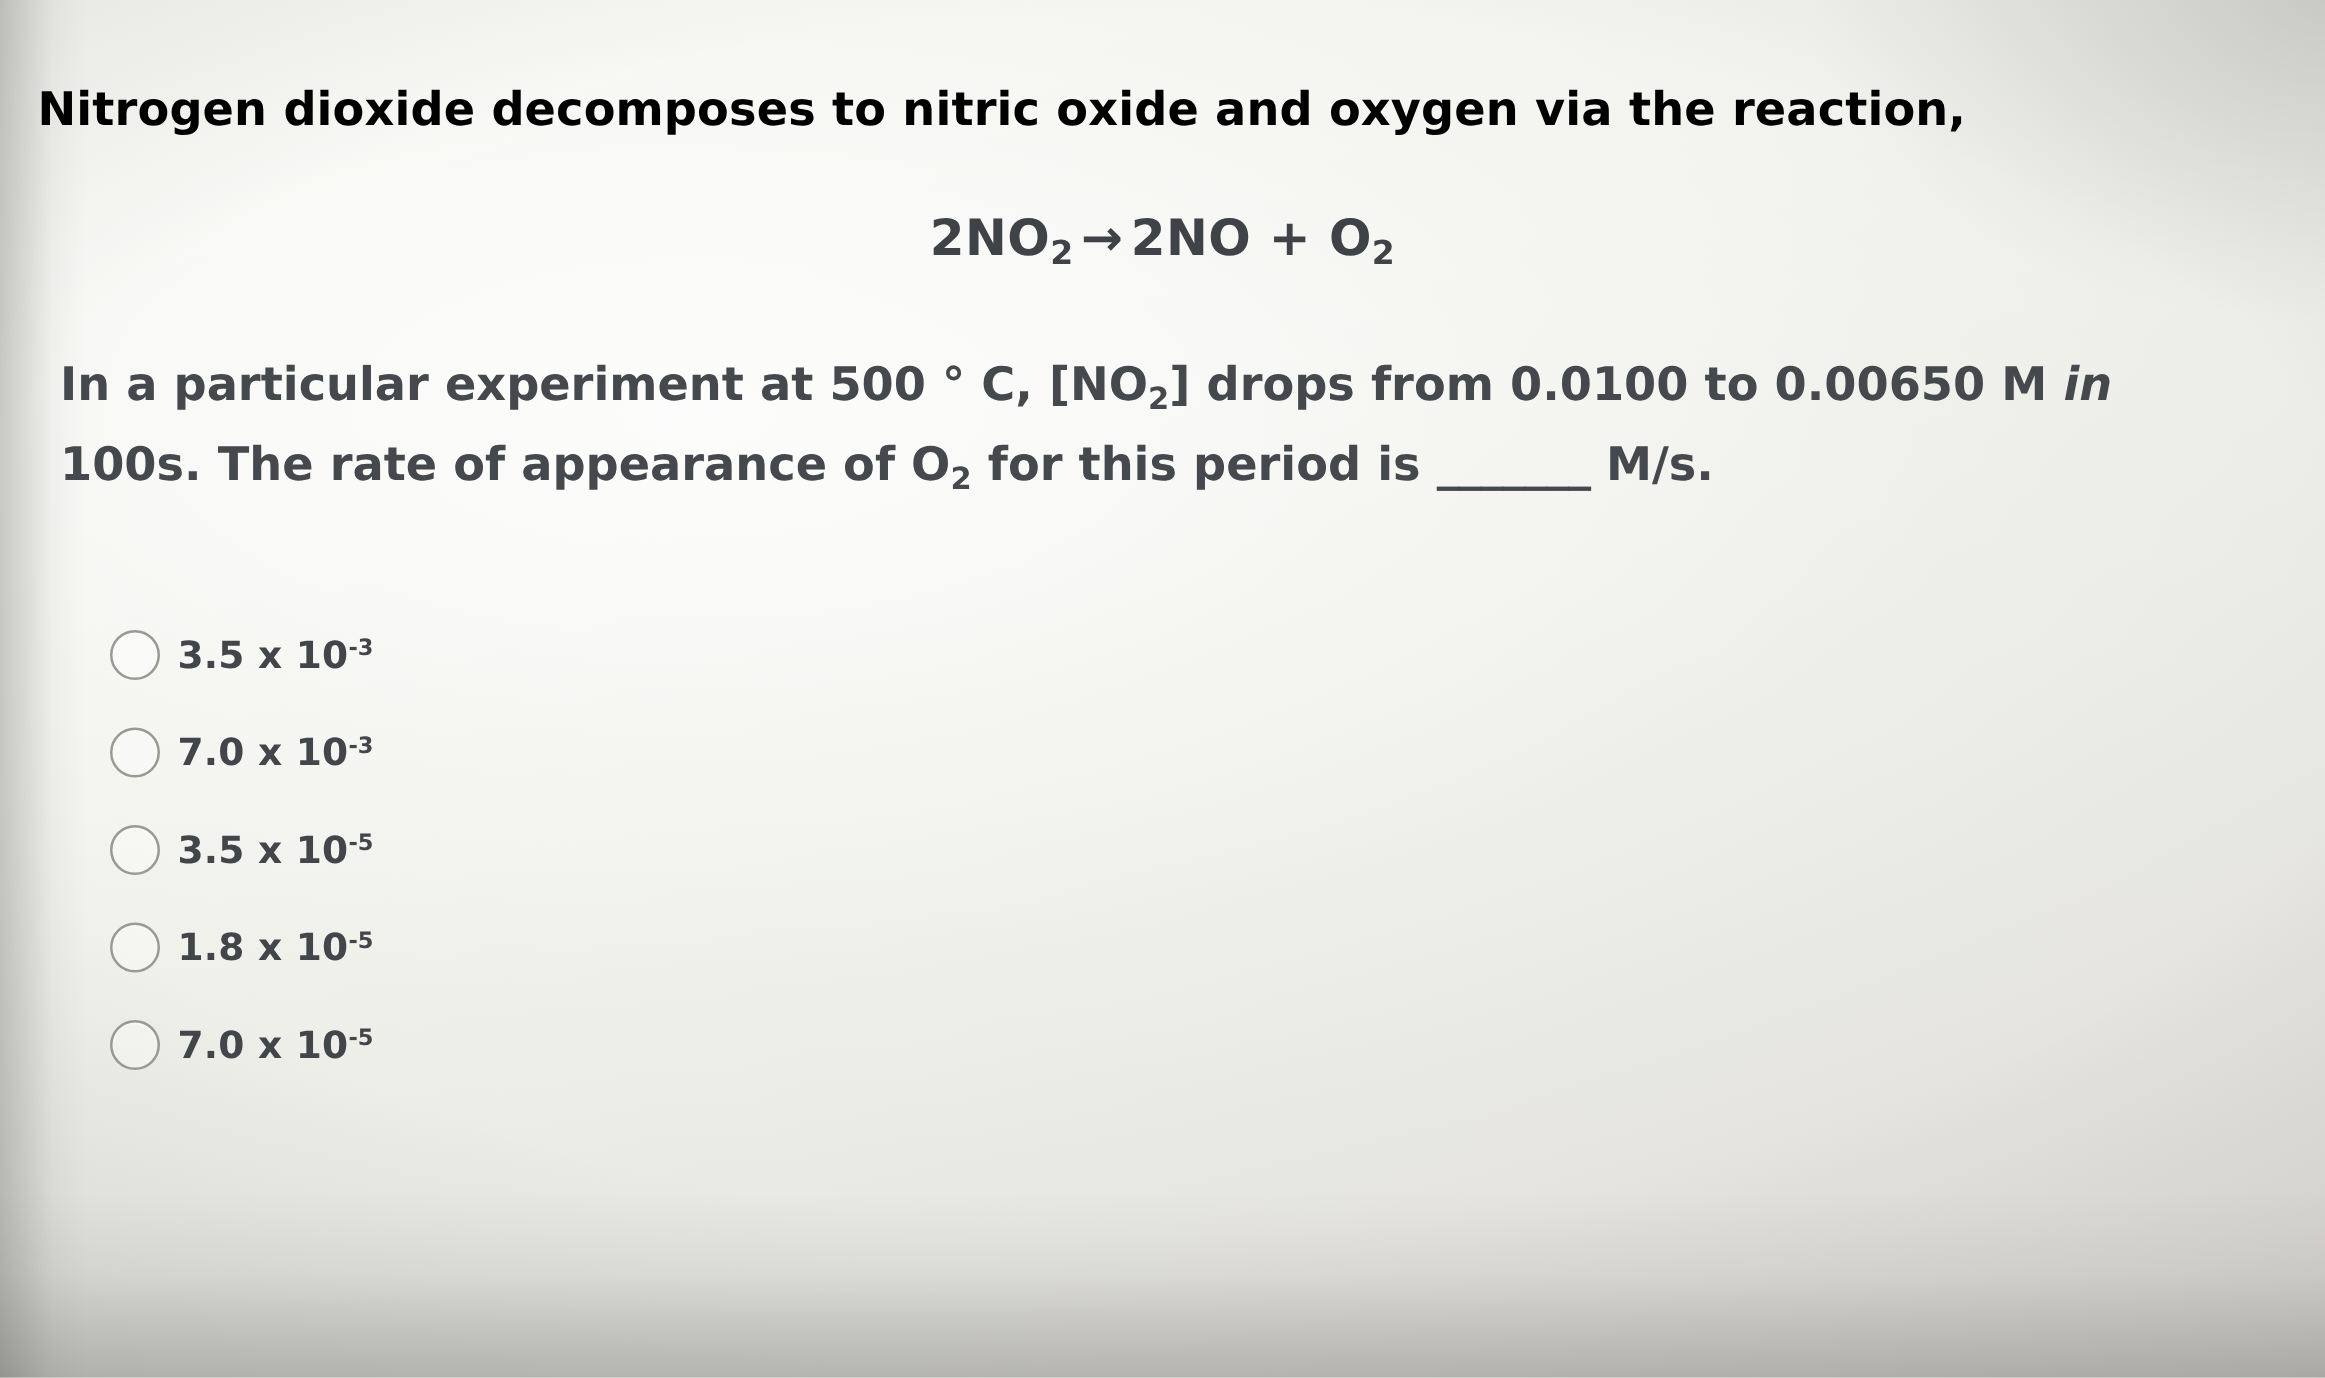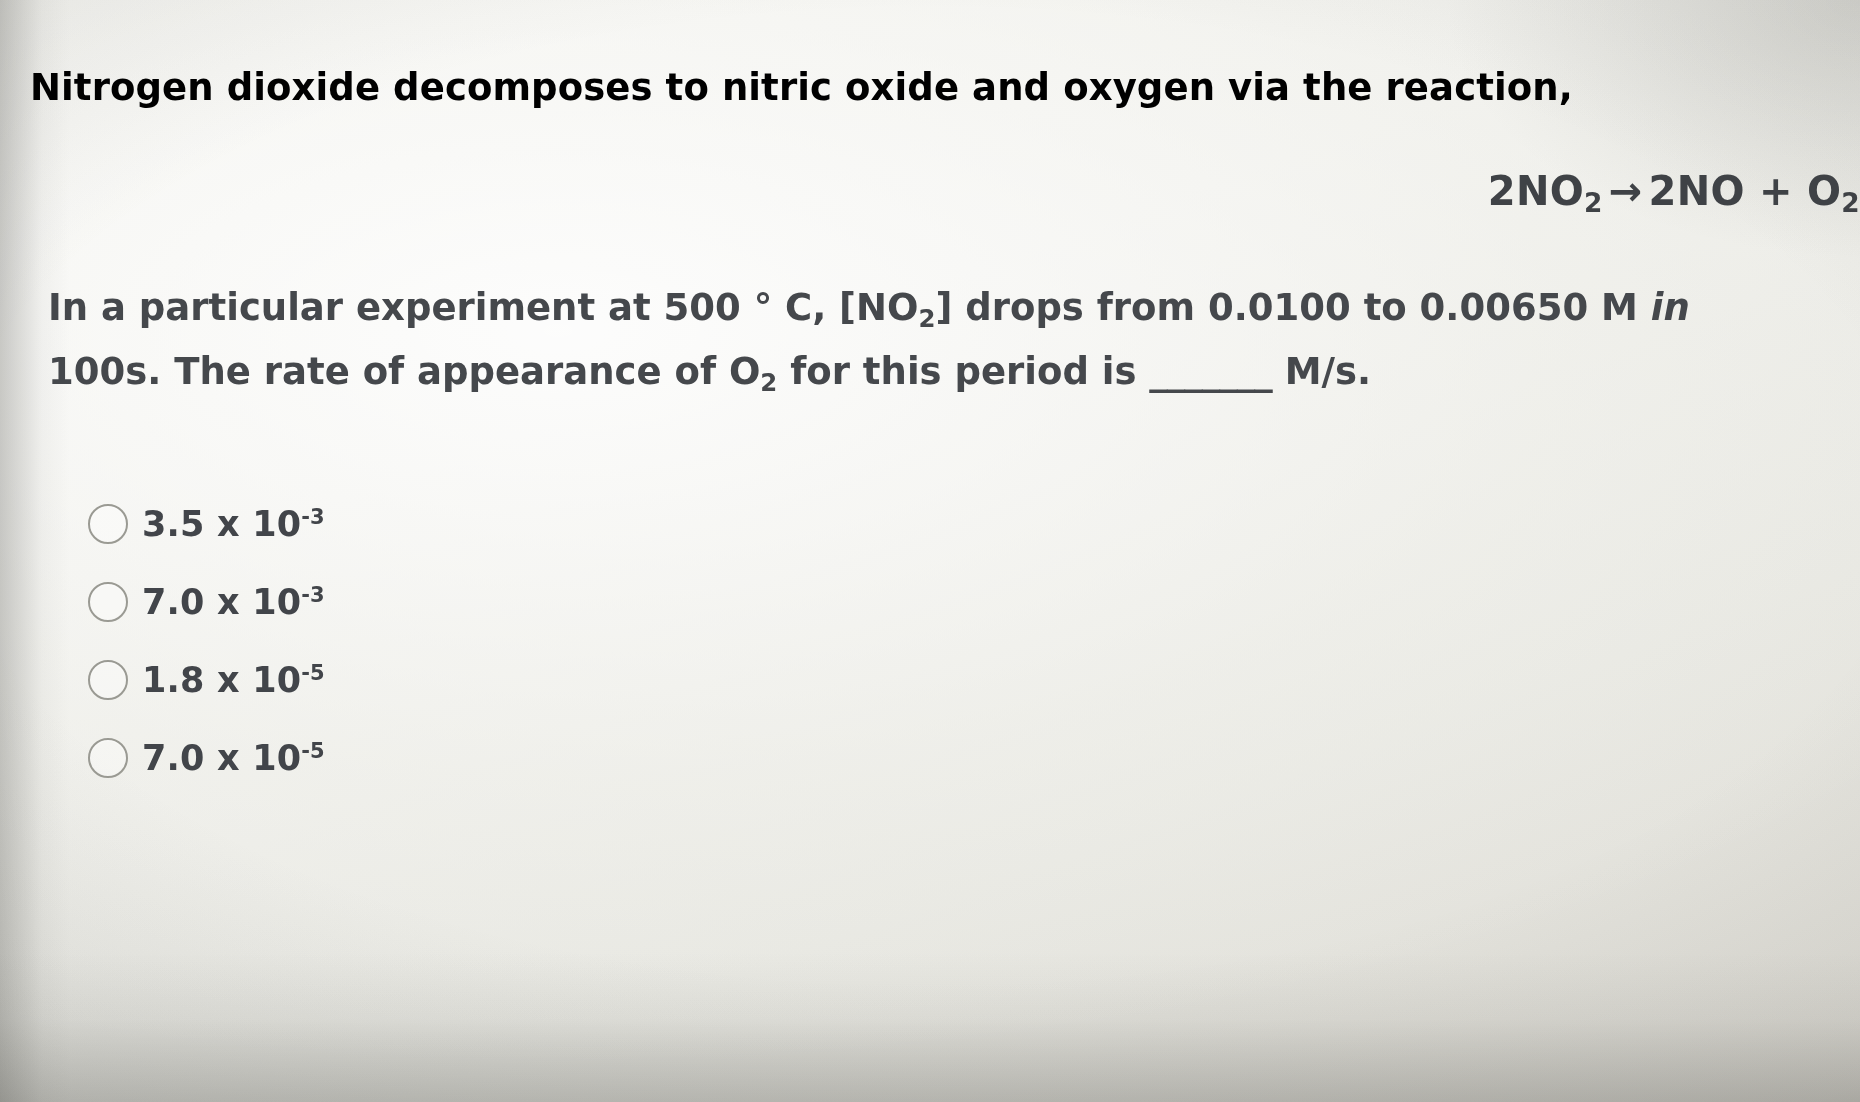--- a/index.html
+++ b/index.html
@@ -67,21 +67,21 @@
     left: 30px;
     top: 58px;
     width: 1740px;
   }
 
   #equation {
     position: absolute;
     left: 0;
     right: 0;
     top: 168px;
-    text-align: right;
+    text-align: center;
     color: #3f4246;
     font-size: 40px;
     font-weight: 600;
     letter-spacing: 0.3px;
   }
   #equation .arrow {
     font-size: 40px;
     padding: 0 6px;
   }
   sub {
@@ -126,21 +126,21 @@
     height: 36px;
     border: 2.5px solid #9a9a93;
     border-radius: 50%;
     background: rgba(255,255,255,0.35);
     flex: 0 0 auto;
     margin-right: 14px;
     box-shadow: inset 0 1px 2px rgba(255,255,255,0.6);
   }
   .option-label {
     color: #42454a;
-    font-size: 35px;
+    font-size: 30px;
     font-weight: 600;
     letter-spacing: 0.2px;
     white-space: nowrap;
   }
   .option-label sup {
     font-size: 0.60em;
     vertical-align: 0.55em;
     letter-spacing: 0;
   }
 </style>
@@ -168,20 +168,24 @@
     <div class="option">
       <span class="radio"></span>
       <span class="option-label"><span>3.5 x 10</span><sup>-3</sup></span>
     </div>
 
     <div class="option">
       <span class="radio"></span>
       <span class="option-label"><span>7.0 x 10</span><sup>-3</sup></span>
     </div>
 
+    <div class="option">
+      <span class="radio"></span>
+      <span class="option-label"><span>3.5 x 10</span><sup>-5</sup></span>
+    </div>
 
     <div class="option">
       <span class="radio"></span>
       <span class="option-label"><span>1.8 x 10</span><sup>-5</sup></span>
     </div>
 
     <div class="option">
       <span class="radio"></span>
       <span class="option-label"><span>7.0 x 10</span><sup>-5</sup></span>
     </div>

